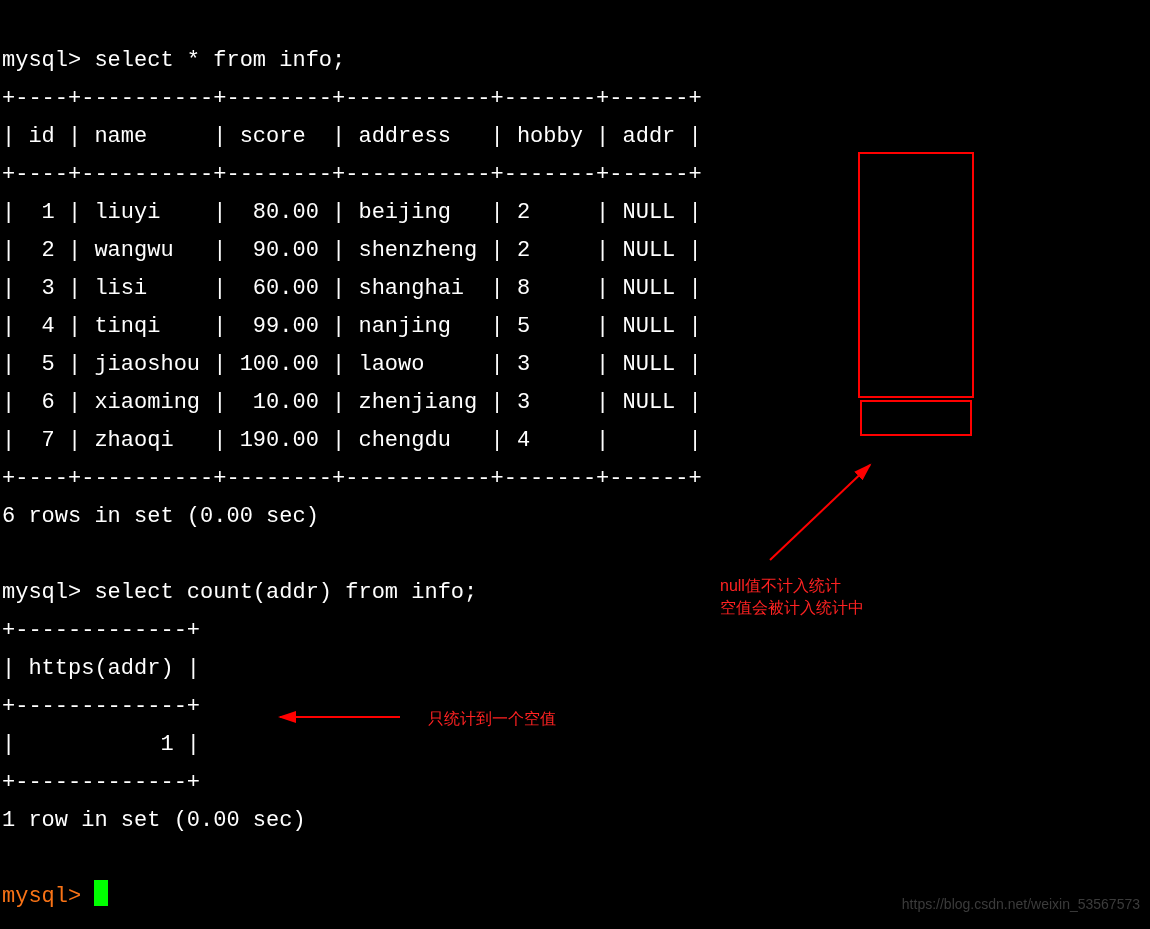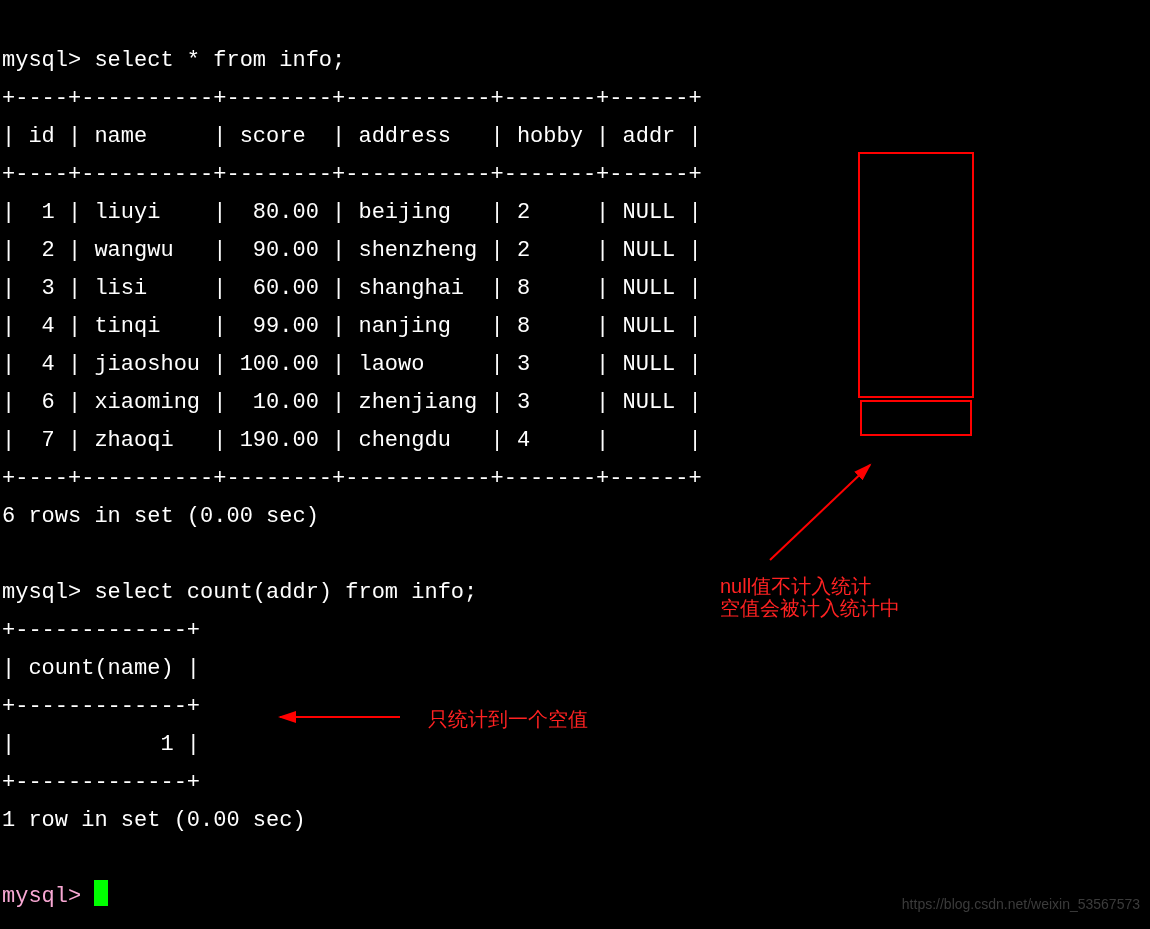--- a/index.html
+++ b/index.html
@@ -12,33 +12,33 @@
     line-height: 38px;
     width: 1150px;
     height: 929px;
     overflow: hidden;
     position: relative;
   }
   .terminal {
     white-space: pre;
     padding: 4px 2px;
   }
-  .prompt { color: #f9a8d4; }
+  .prompt { color: #f97316; }
   .cursor {
     display:inline-block;
     width: 14px;
     height: 26px;
     background:#00ff00;
     vertical-align: -4px;
   }
   .annotation {
     position: absolute;
     color: #ff2222;
     font-family: "Microsoft YaHei","PingFang SC","Heiti SC",sans-serif;
-    font-size: 20px;
+    font-size: 16px;
     line-height: 22px;
     pointer-events: none;
   }
   .watermark {
     position:absolute;
     right:10px;
     bottom:6px;
     color:#555;
     font-family: Arial, sans-serif;
     font-size: 14px;
@@ -56,30 +56,30 @@
 <body>
 
 <div class="terminal">
 <span>mysql&gt; select * from info;</span>
 <span>+----+----------+--------+-----------+-------+------+</span>
 <span>| id | name     | score  | address   | hobby | addr |</span>
 <span>+----+----------+--------+-----------+-------+------+</span>
 <span>|  1 | liuyi    |  80.00 | beijing   | 2     | NULL |</span>
 <span>|  2 | wangwu   |  90.00 | shenzheng | 2     | NULL |</span>
 <span>|  3 | lisi     |  60.00 | shanghai  | 8     | NULL |</span>
-<span>|  4 | tinqi    |  99.00 | nanjing   | 8     | NULL |</span>
-<span>|  4 | jiaoshou | 100.00 | laowo     | 3     | NULL |</span>
+<span>|  4 | tinqi    |  99.00 | nanjing   | 5     | NULL |</span>
+<span>|  5 | jiaoshou | 100.00 | laowo     | 3     | NULL |</span>
 <span>|  6 | xiaoming |  10.00 | zhenjiang | 3     | NULL |</span>
 <span>|  7 | zhaoqi   | 190.00 | chengdu   | 4     |      |</span>
 <span>+----+----------+--------+-----------+-------+------+</span>
 <span>6 rows in set (0.00 sec)</span>
 
 <span>mysql&gt; select count(addr) from info;</span>
 <span>+-------------+</span>
-<span>| count(name) |</span>
+<span>| https(addr) |</span>
 <span>+-------------+</span>
 <span>|           1 |</span>
 <span>+-------------+</span>
 <span>1 row in set (0.00 sec)</span>
 
 <span class="prompt">mysql&gt; </span><span class="cursor"></span>
 </div>
 
 <div class="redbox" style="left:858px; top:152px; width:112px; height:242px;"></div>
 <div class="redbox" style="left:860px; top:400px; width:108px; height:32px;"></div>

